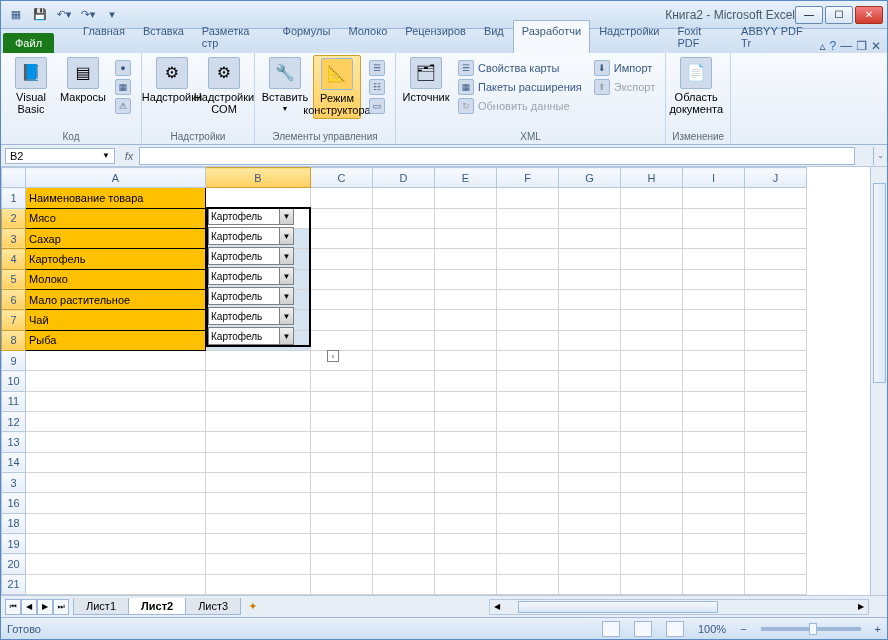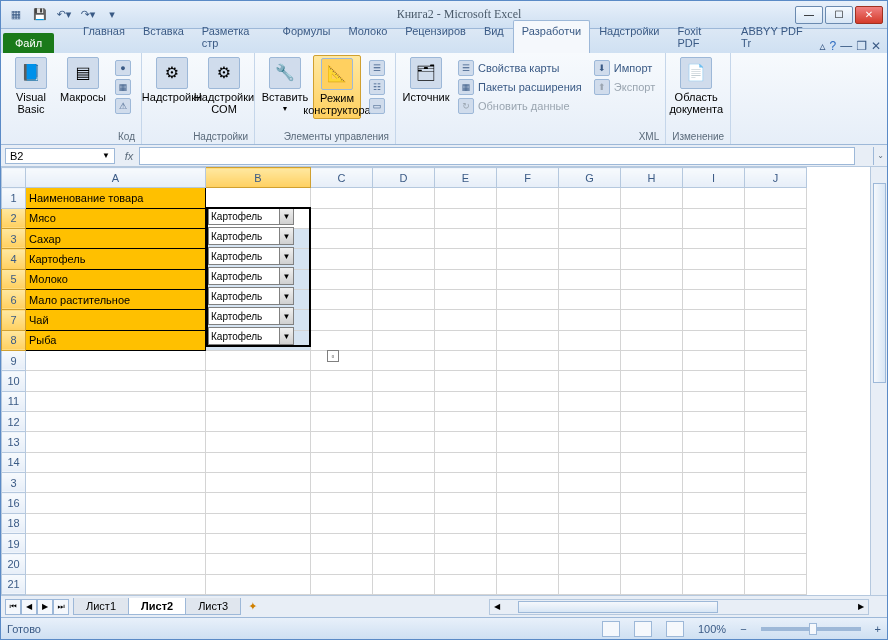--- a/index.html
+++ b/index.html
@@ -3,35 +3,35 @@
 <meta charset="utf-8">
 <style>
 * { box-sizing: border-box; margin: 0; padding: 0; font-family: "Segoe UI", Tahoma, sans-serif; }
 body { background: #fff; width: 888px; height: 640px; overflow: hidden; position: relative; }
 
 .window { width: 888px; height: 640px; border: 1px solid #5a8ac6; background: #fff; display: flex; flex-direction: column; }
 
 .titlebar { height: 28px; background: linear-gradient(#e8f0fa, #cfe0f2); display: flex; align-items: center; padding: 0 4px; border-bottom: 1px solid #9db8d8; }
 .titlebar-left { display: flex; align-items: center; gap: 2px; }
 .qat-btn { width: 22px; height: 22px; display: flex; align-items: center; justify-content: center; font-size: 11px; color: #3a5a85; cursor: pointer; border-radius: 2px; }
-.titlebar-title { flex: 1; text-align: center; font-size: 12px; color: #4a5a6a; font-family: Liberation Serif, serif; }
+.titlebar-title { flex: 1; text-align: right; font-size: 12px; color: #4a5a6a; }
 .titlebar-btns { display: flex; gap: 2px; }
 .tb-btn { width: 28px; height: 18px; border: 1px solid #6a8ab0; border-radius: 2px; background: linear-gradient(#f5faff,#d8e6f5); font-size: 10px; display: flex; align-items: center; justify-content: center; cursor: pointer; }
 .tb-close { background: linear-gradient(#f08080,#d43a2a); color: #fff; border-color: #a03020; }
 
 .ribbon-tabs { height: 24px; display: flex; align-items: flex-end; padding-left: 2px; background: linear-gradient(#dce8f5,#cfe0f2); font-size: 11px; }
 .file-tab { background: #1a7a1a; color: #fff; padding: 4px 12px; border-radius: 2px 2px 0 0; margin-right: 20px; cursor: pointer; }
 .rtab { padding: 4px 8px; color: #3a5a85; cursor: pointer; border: 1px solid transparent; border-bottom: none; }
 .rtab.active { background: #f5f8fc; border-color: #9db8d8; border-radius: 2px 2px 0 0; }
 .ribbon-right { margin-left: auto; display: flex; align-items: center; gap: 4px; padding-right: 6px; color: #3a5a85; font-size: 12px; }
 
 .ribbon { height: 92px; background: linear-gradient(#f7fafd,#e6eef8); border-bottom: 1px solid #9db8d8; display: flex; font-size: 11px; }
 .rgroup { border-right: 1px solid #c5d6ea; padding: 2px 6px 2px 6px; display: flex; flex-direction: column; }
 .rgroup-body { flex: 1; display: flex; align-items: flex-start; gap: 4px; }
-.rgroup-label { text-align: right; font-size: 10px; color: #5a6a7a; padding-top: 1px; }
+.rgroup-label { text-align: center; font-size: 10px; color: #5a6a7a; padding-top: 1px; }
 .rbtn-lg { width: 48px; display: flex; flex-direction: column; align-items: center; gap: 2px; padding: 2px; cursor: pointer; border-radius: 2px; text-align: center; line-height: 1.1; }
 .rbtn-lg.active { background: linear-gradient(#ffe8a0,#ffd060); border: 1px solid #d0a030; }
 .rbtn-lg .ico { width: 32px; height: 32px; background: #d0dcec; border: 1px solid #9db8d8; border-radius: 2px; display: flex; align-items: center; justify-content: center; font-size: 16px; }
 .rbtn-sm { display: flex; align-items: center; gap: 4px; padding: 1px 4px; cursor: pointer; white-space: nowrap; color: #3a5a85; }
 .rbtn-sm .ico-s { width: 16px; height: 16px; background: #d0dcec; border: 1px solid #9db8d8; border-radius: 2px; font-size: 9px; display: flex; align-items: center; justify-content: center; }
 .rbtn-sm.disabled { color: #9aa5b0; }
 .rcol { display: flex; flex-direction: column; gap: 1px; }
 
 .namebox-row { height: 22px; background: #e8eef6; border-bottom: 1px solid #b5c8de; display: flex; align-items: center; font-size: 11px; }
 .namebox { width: 110px; background: #fff; border: 1px solid #9db8d8; margin: 0 4px; padding: 1px 4px; display: flex; align-items: center; justify-content: space-between; }

